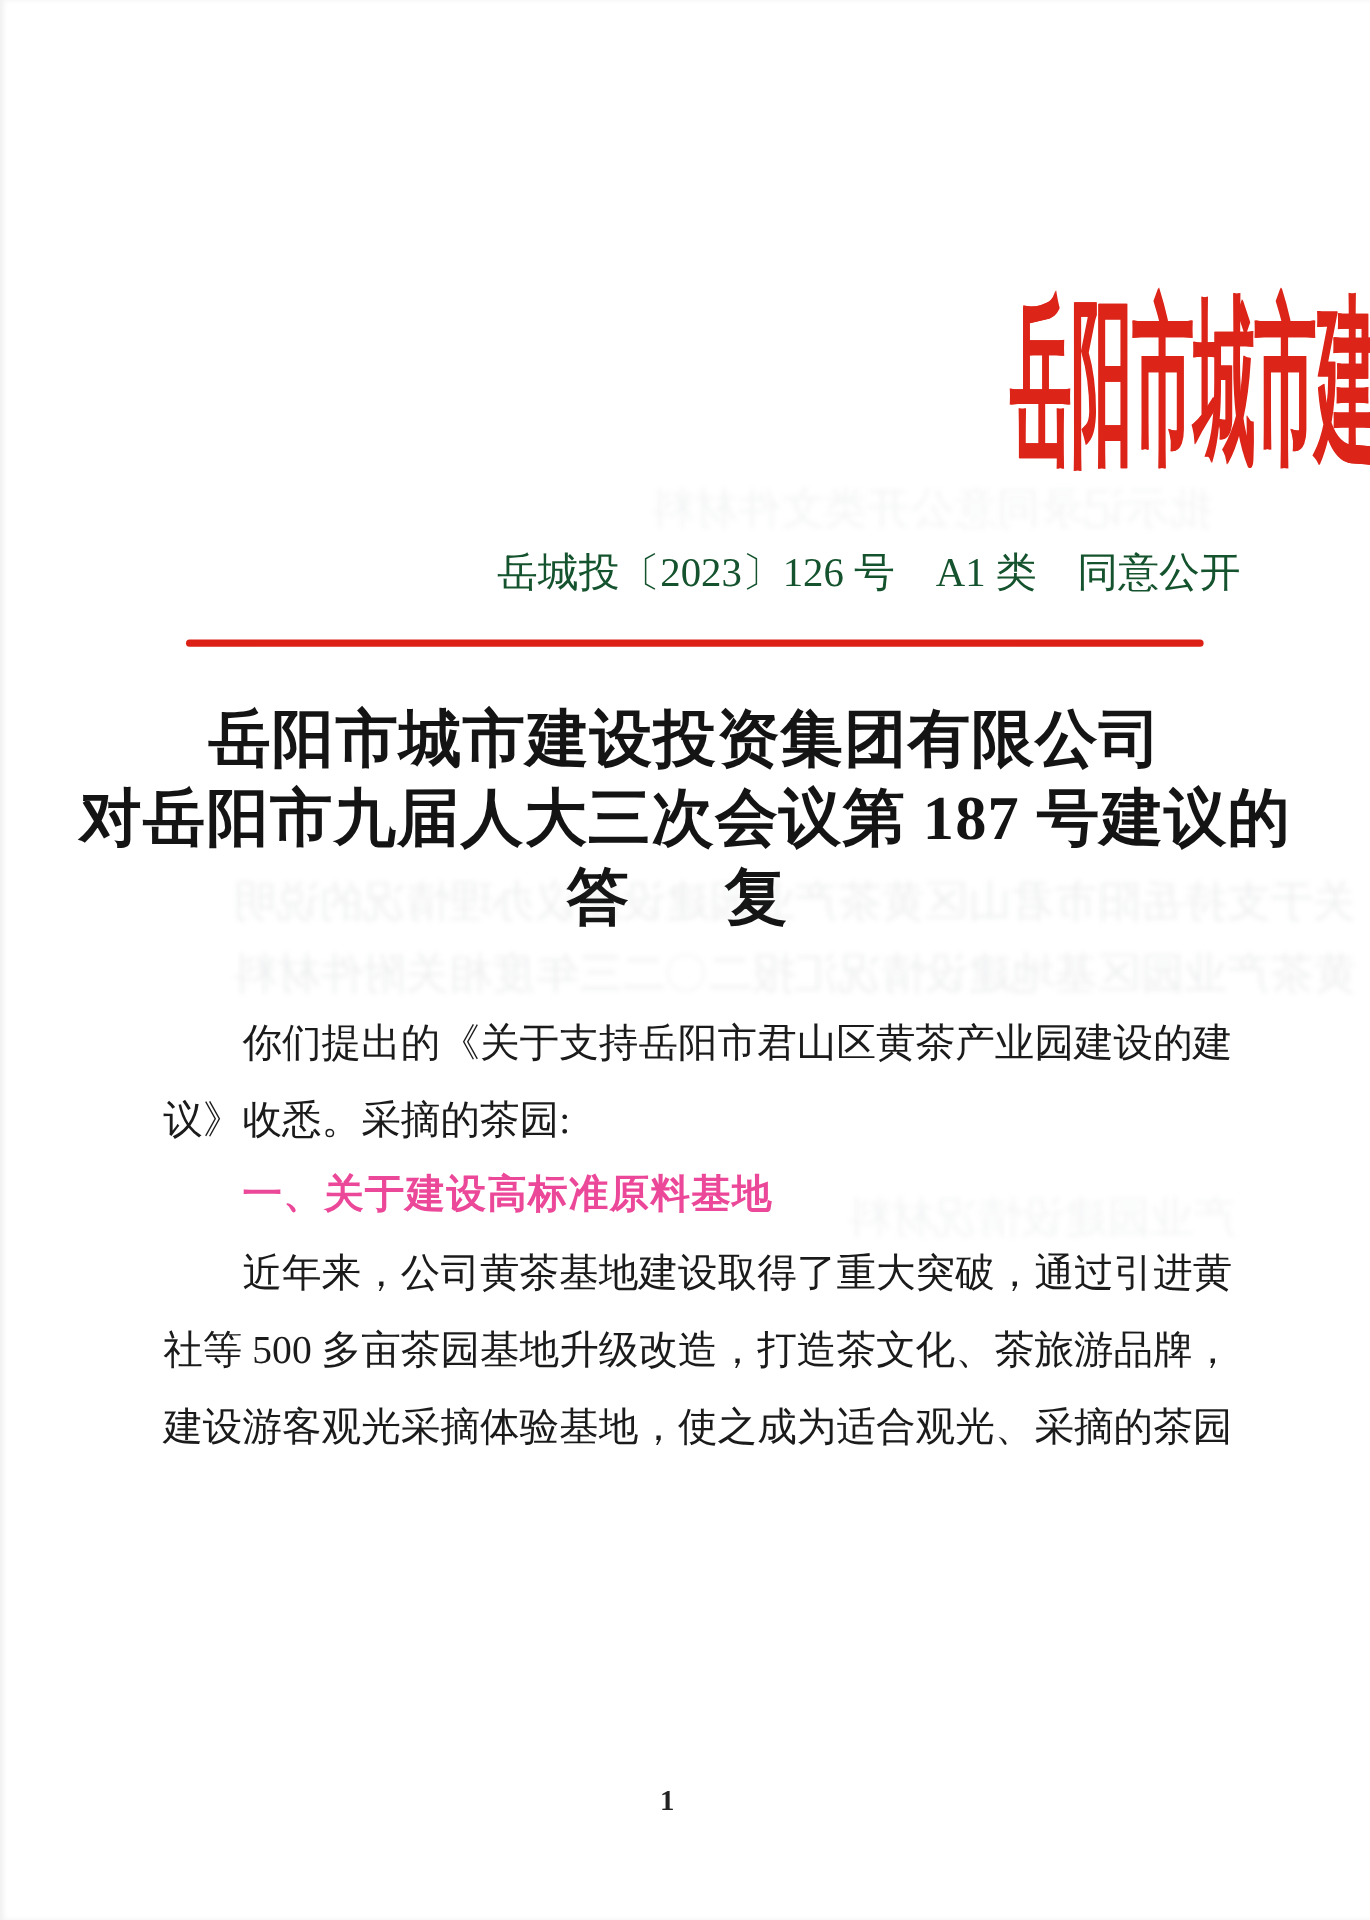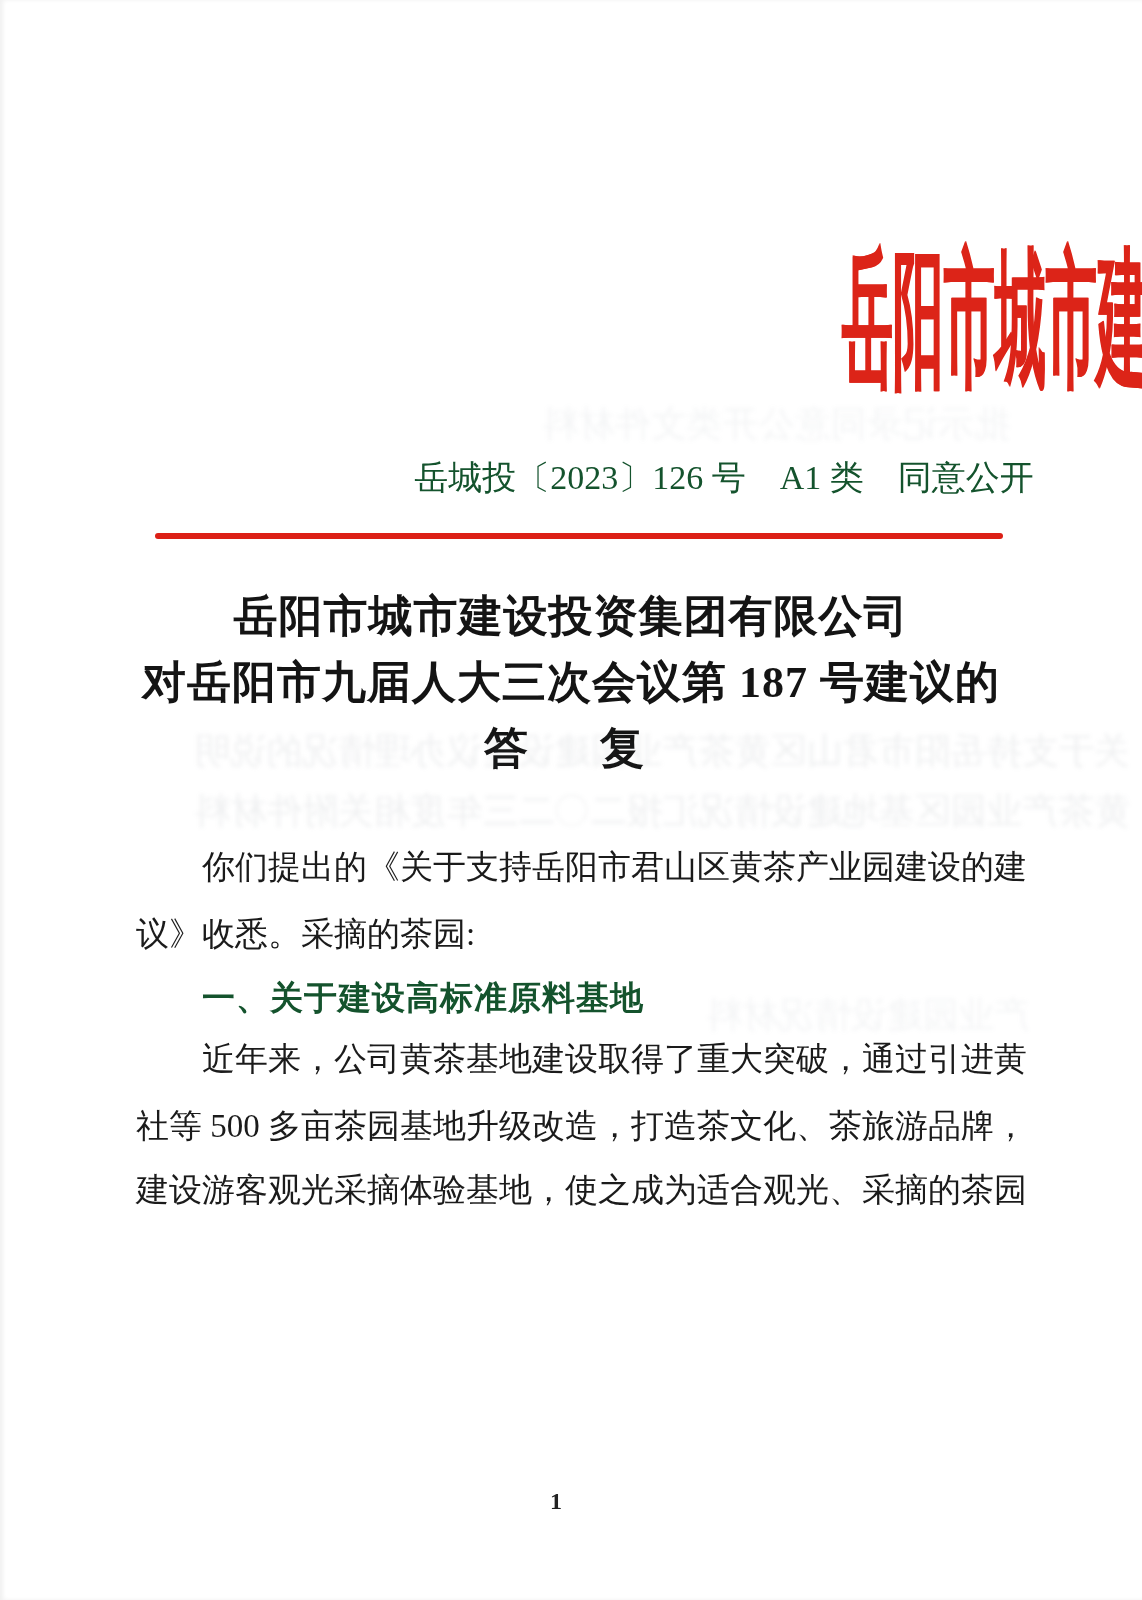--- a/index.html
+++ b/index.html
@@ -41,38 +41,38 @@
     position:absolute;top:533px;left:155px;
     width:848px;height:6px;
     background:#dc2016;
     border-radius:3px;
   }
   
   .doc-title{
     position:absolute;top:584px;left:0;width:100%;
     text-align:center;
     font-weight:bold;
-    font-size:44px;line-height:66px;
+    font-size:52px;line-height:66px;
     color:#141414;
     letter-spacing:1px;
   }
   .doc-title .t-line{white-space:nowrap;}
   .doc-title .t-reply{letter-spacing:14px;}
   
   .body-block{
     position:absolute;top:838px;left:136px;width:920px;
     font-size:33px;line-height:64px;
     color:#1b1b1b;
   }
   .b-line{white-space:nowrap;}
-  .b-indent{padding-left:66px;font-family:Liberation Mono, monospace;}
+  .b-indent{padding-left:66px;}
   .b-heading{
-    font-family:Liberation Sans, sans-serif;
+    font-family:Liberation Mono, monospace;
     font-weight:bold;
-    color:#14532d;
+    color:#ec4899;
     letter-spacing:1px;
   }
   
   .page-number{
     position:absolute;top:1488px;left:0;width:1112px;
     text-align:center;
     font-size:24px;font-weight:bold;
     color:#222;
   }
   

